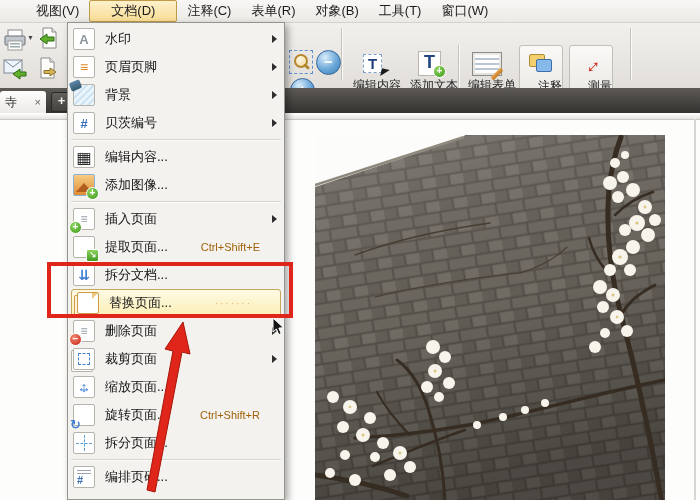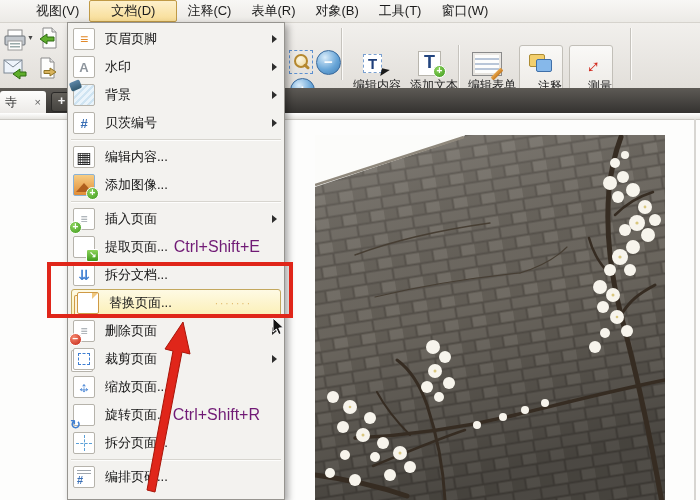--- a/index.html
+++ b/index.html
@@ -81,21 +81,21 @@
     background:#f3f2ef;border:1px solid #96948f;box-shadow:3px 3px 7px rgba(0,0,0,.35);
     padding-top:2px;overflow:hidden;box-sizing:border-box}
   .mitem{height:28px;display:flex;align-items:center;padding:0 8px 0 5px;font-size:13px;color:#141414;
     position:relative;box-sizing:border-box}
   .mitem.hl{margin:0 3px;border:1px solid #c3a85e;border-radius:3px;
     background:linear-gradient(#fefae4,#fbefb6)}
   .mitem.hl::after{content:"·······";position:absolute;right:28px;color:#dfb86a;font-size:10px;letter-spacing:2px}
   .mi-icon{width:20px;height:20px;margin-right:10px;flex:none;position:relative;background:#fff;
     border:1px solid #b6b3ab;border-radius:2px;display:flex;align-items:center;justify-content:center;
     font-size:13px;font-weight:bold}
-  .mi-short{margin-left:auto;font-size:16px;color:#701a75;padding-right:16px;white-space:nowrap}
+  .mi-short{margin-left:auto;font-size:11px;color:#a16207;padding-right:16px;white-space:nowrap}
   .mi-arrow{display:none;position:absolute;right:7px;top:50%;margin-top:-4px;width:0;height:0;
     border-left:5px solid #2e2e2e;border-top:4px solid transparent;border-bottom:4px solid transparent}
   .mi-arrow.visible{display:block}
   .msep{display:none}
   .msep.visible{display:block;height:6px;position:relative}
   .msep.visible::before{content:"";position:absolute;left:3px;right:3px;top:2px;
     border-top:1px solid #d7d5cf;border-bottom:1px solid #fdfdfc}
 
   
   [data-icon="header-footer"]::before{content:"≡";color:#e2892a;font-size:14px}
@@ -336,32 +336,32 @@
       <circle cx="35" cy="272" r="1.3"></circle>
       <circle cx="302" cy="182" r="1.3"></circle>
   </g>
 </svg>
 
 <div class="menu-panel">
 
     <div>
 
       <div class="mitem">
+        <span class="mi-icon" data-icon="watermark"></span>
+        <span class="mi-label">水印</span>
+        <span class="mi-short"></span>
+        <span class="mi-arrow visible"></span>
+      </div>
+    </div>
+
+    <div>
+
+      <div class="mitem">
         <span class="mi-icon" data-icon="header-footer"></span>
         <span class="mi-label">页眉页脚</span>
-        <span class="mi-short"></span>
-        <span class="mi-arrow visible"></span>
-      </div>
-    </div>
-
-    <div>
-
-      <div class="mitem">
-        <span class="mi-icon" data-icon="watermark"></span>
-        <span class="mi-label">水印</span>
         <span class="mi-short"></span>
         <span class="mi-arrow visible"></span>
       </div>
     </div>
 
     <div>
 
       <div class="mitem">
         <span class="mi-icon" data-icon="background"></span>
         <span class="mi-label">背景</span>

